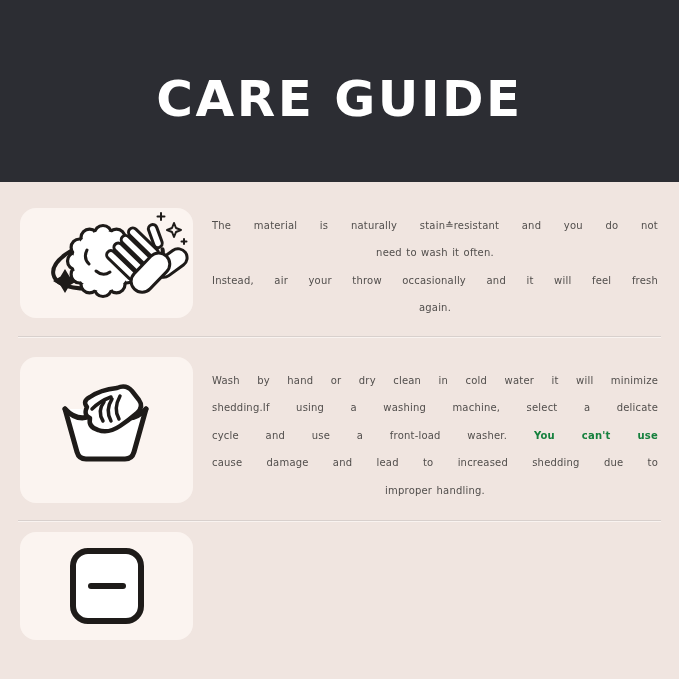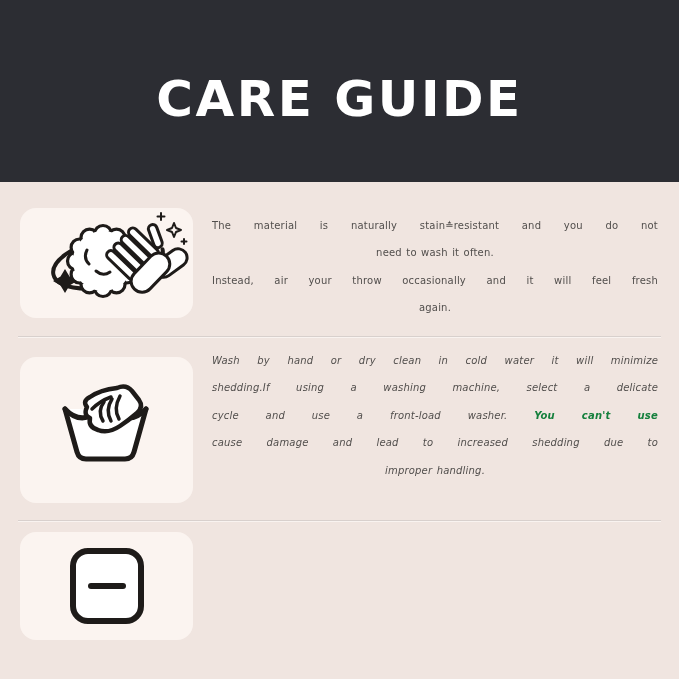--- a/index.html
+++ b/index.html
@@ -13,21 +13,21 @@
   
   .card{position:absolute;left:20px;width:173px;background:#fbf4f0;border-radius:16px;}
   .c1{top:208px;height:110px;}
   .c2{top:357px;height:146px;}
   .c3{top:532px;height:108px;}
   .card svg{position:absolute;left:0;top:0;}
   
   .txt{position:absolute;left:212px;width:446px;color:#514e4c;font-size:10px;
        line-height:27.4px;letter-spacing:0.2px;word-spacing:1px;}
   .t1{top:212px;}
-  .t2{top:347px;font-style:italic;}
+  .t2{top:367px;}
   .t3{top:562px;}
   .line{white-space:nowrap;text-align:center;}
   .line.full{text-align:justify;text-align-last:justify;}
   .b{font-weight:bold;color:#15803d;}
   
   .divider{position:absolute;left:18px;width:643px;height:0;
            border-top:1px solid #d8d0cd;border-bottom:1px solid #f9f3f0;}
   .d1{top:336px;}
   .d2{top:520px;}
 </style>

